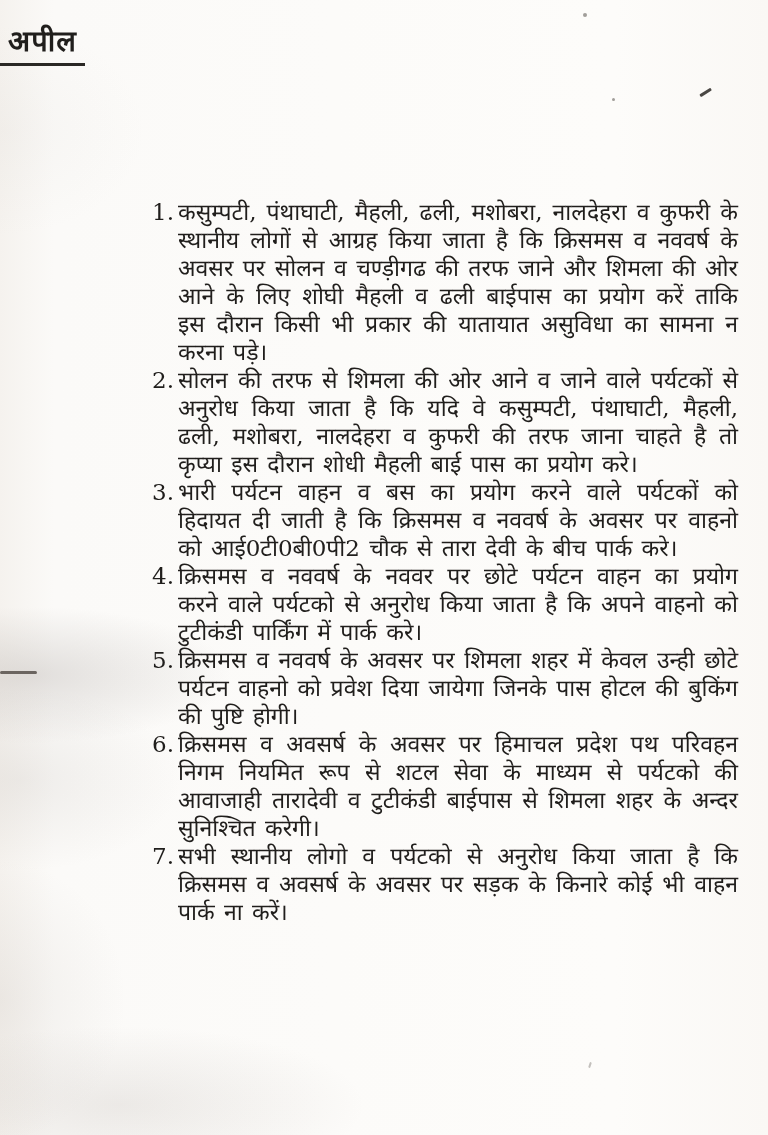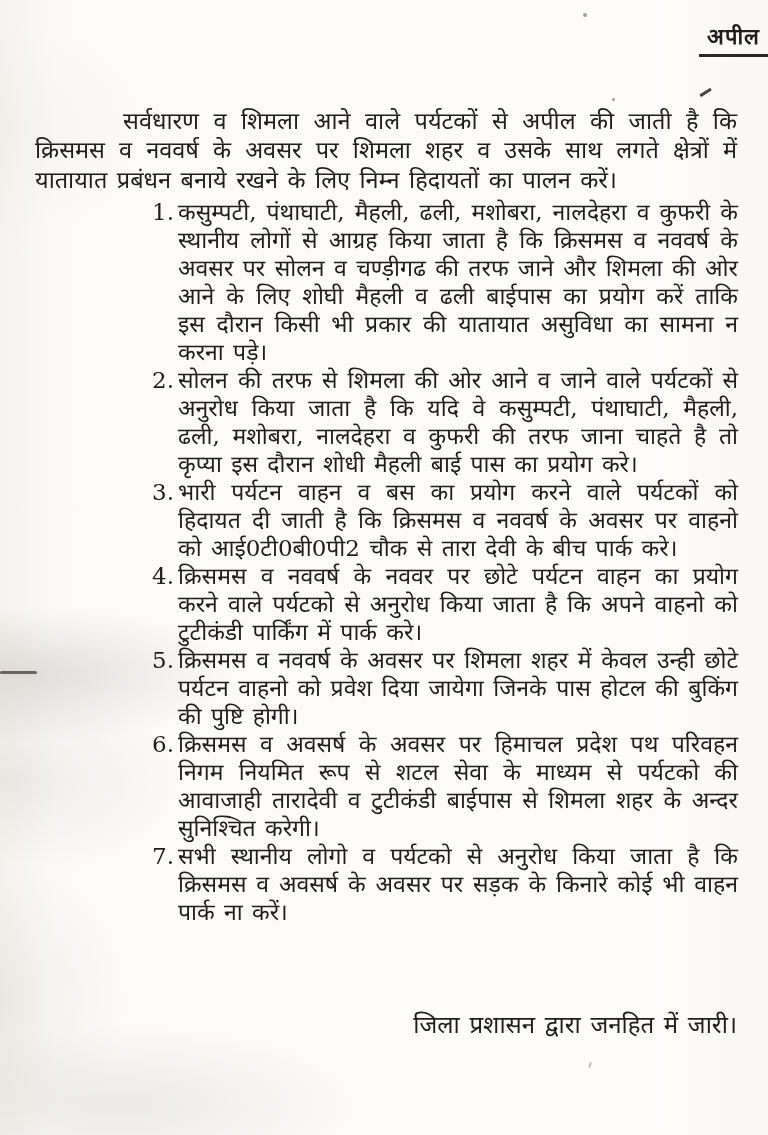--- a/index.html
+++ b/index.html
@@ -22,22 +22,22 @@
       radial-gradient(ellipse 180px 200px at 0px 1000px, rgba(170,160,152,0.14), rgba(170,160,152,0) 70%),
       radial-gradient(ellipse 200px 150px at 5px 130px,  rgba(200,195,190,0.10), rgba(200,195,190,0) 70%),
       linear-gradient(90deg, #f5f2ee 0%, #fbfaf8 7%, #fdfcfa 80%, #faf8f5 100%);
   }
 
   .page-title {
     position: absolute;
     top: 20px;
     left: 0;
     width: 100%;
-    text-align: right;
-    font-size: 22px;
+    text-align: left;
+    font-size: 29px;
     font-weight: 700;
     letter-spacing: 1px;
   }
   .page-title .underlined {
     display: inline-block;
     border-bottom: 3px solid #2a2825;
     padding: 0 8px 4px 8px;
   }
 
   .intro {
@@ -119,21 +119,20 @@
 <body>
 
 <div class="page">
 
   <div class="page-title">
     <span class="underlined">अपील</span>
   </div>
 
   <span class="speck-arrow"></span>
 
-  <p class="intro">सर्वधारण व शिमला आने वाले पर्यटकों से अपील की जाती है कि क्रिसमस व नववर्ष के अवसर पर शिमला शहर व उसके साथ लगते क्षेत्रों में यातायात प्रबंधन बनाये रखने के लिए निम्न हिदायतों का पालन करें।</p>
 
   <div class="instruction-list">
 
     <div class="list-item">
       <span class="item-number">1.</span>
       <span class="item-text">कसुम्पटी, पंथाघाटी, मैहली, ढली, मशोबरा, नालदेहरा व कुफरी के स्थानीय लोगों से आग्रह किया जाता है कि क्रिसमस व नववर्ष के अवसर पर सोलन व चण्ड़ीगढ की तरफ जाने और शिमला की ओर आने के लिए शोघी मैहली व ढली बाईपास का प्रयोग करें ताकि इस दौरान किसी भी प्रकार की यातायात असुविधा का सामना न करना पड़े।</span>
     </div>
 
     <div class="list-item">
       <span class="item-number">2.</span>
@@ -160,20 +159,19 @@
       <span class="item-text">क्रिसमस व अवसर्ष के अवसर पर हिमाचल प्रदेश पथ परिवहन निगम नियमित रूप से शटल सेवा के माध्यम से पर्यटको की आवाजाही तारादेवी व टुटीकंडी बाईपास से शिमला शहर के अन्दर सुनिश्चित करेगी।</span>
     </div>
 
     <div class="list-item">
       <span class="item-number">7.</span>
       <span class="item-text">सभी स्थानीय लोगो व पर्यटको से अनुरोध किया जाता है कि क्रिसमस व अवसर्ष के अवसर पर सड़क के किनारे कोई भी वाहन पार्क ना करें।</span>
     </div>
 
   </div>
 
-  <div class="footer-line">जिला प्रशासन द्वारा जनहित में जारी।</div>
 
   <span class="scan-dash"></span>
   <span class="speck speck-1"></span>
   <span class="speck speck-2"></span>
   <span class="speck speck-3"></span>
 
 </div>
 
 </body></html>

